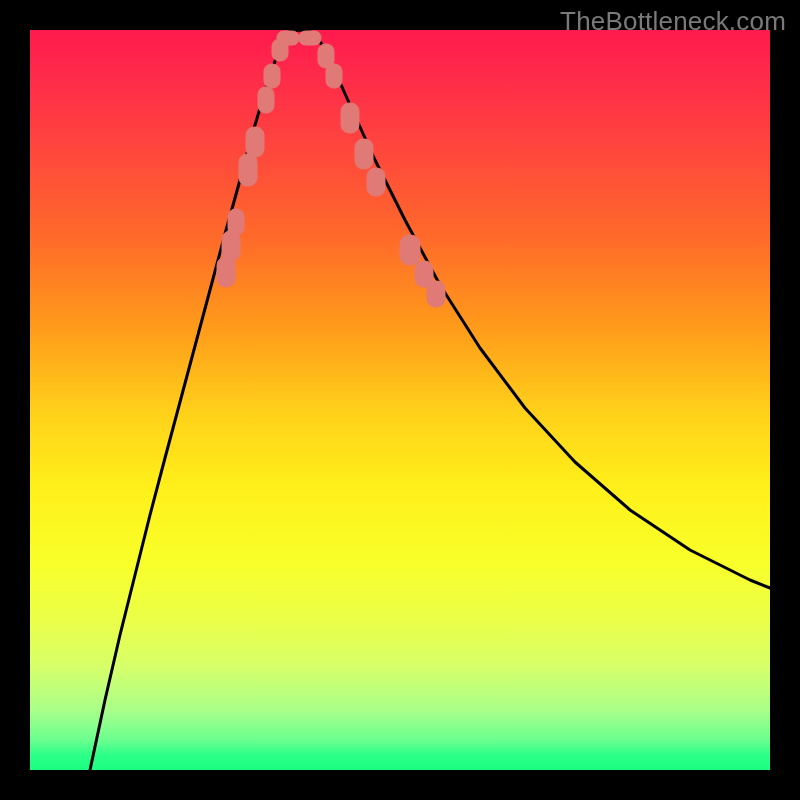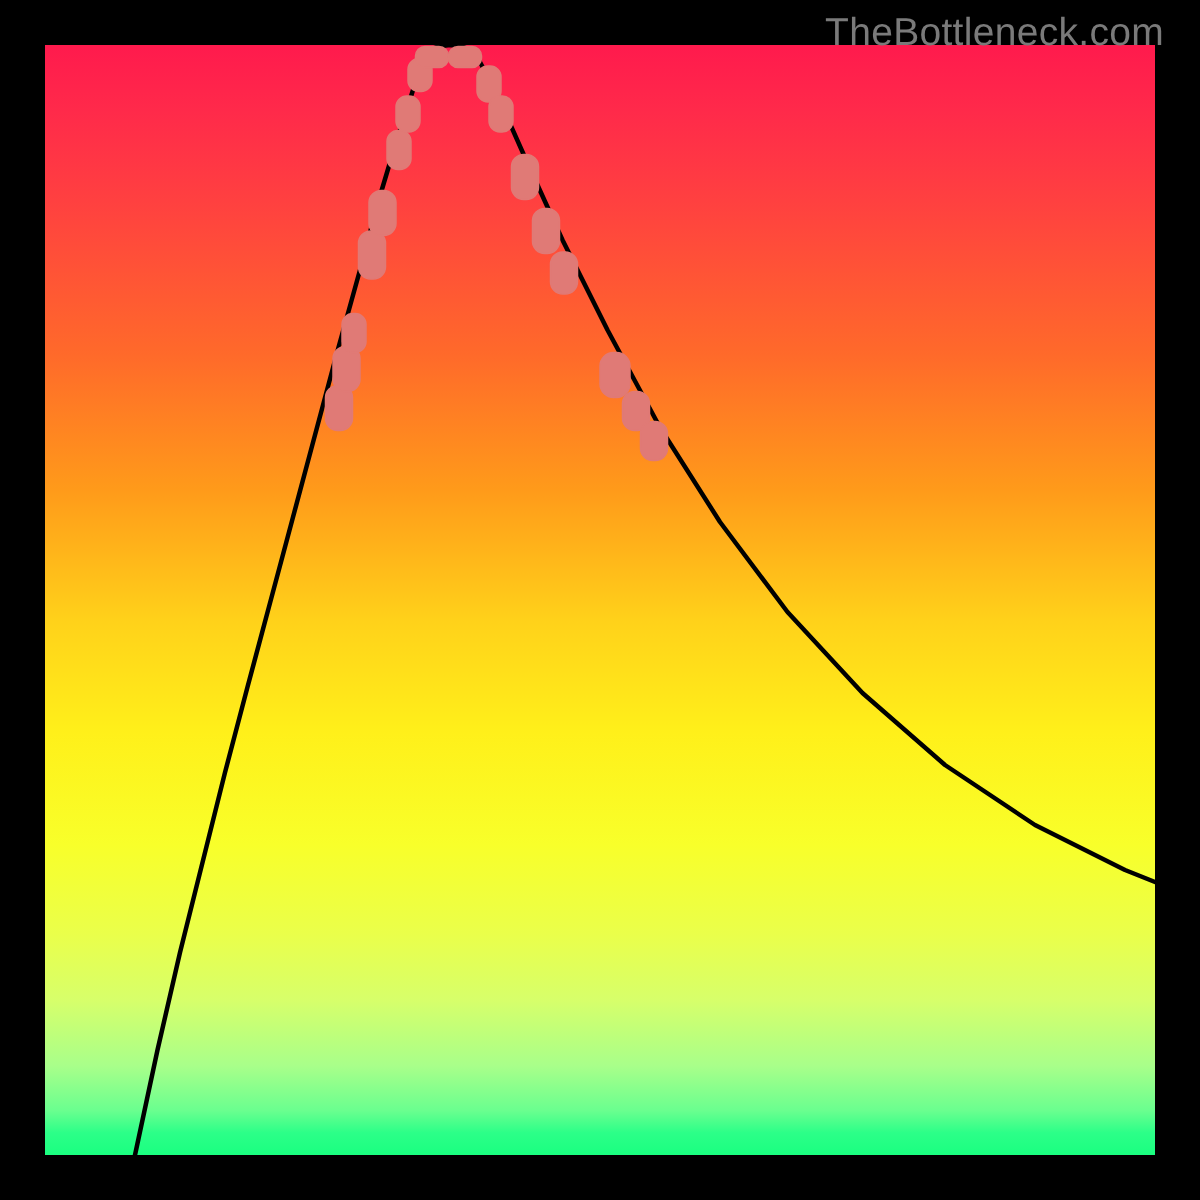--- a/index.html
+++ b/index.html
@@ -38,21 +38,21 @@
       #d7ff6a 86%,
       #a8ff8a 92%,
       #6aff8f 96%,
       #2cff88 98%,
       #1aff80 100%
     );
   }
   .watermark {
     position: absolute;
     top: 6px;
-    right: 24px;
+    right: 14px;
     color: #7a7a7a;
     font-size: 26px;
     font-weight: 400;
     letter-spacing: 0.2px;
     user-select: none;
   }
   svg.curve {
     position: absolute;
     left: 0;
     top: 0;

